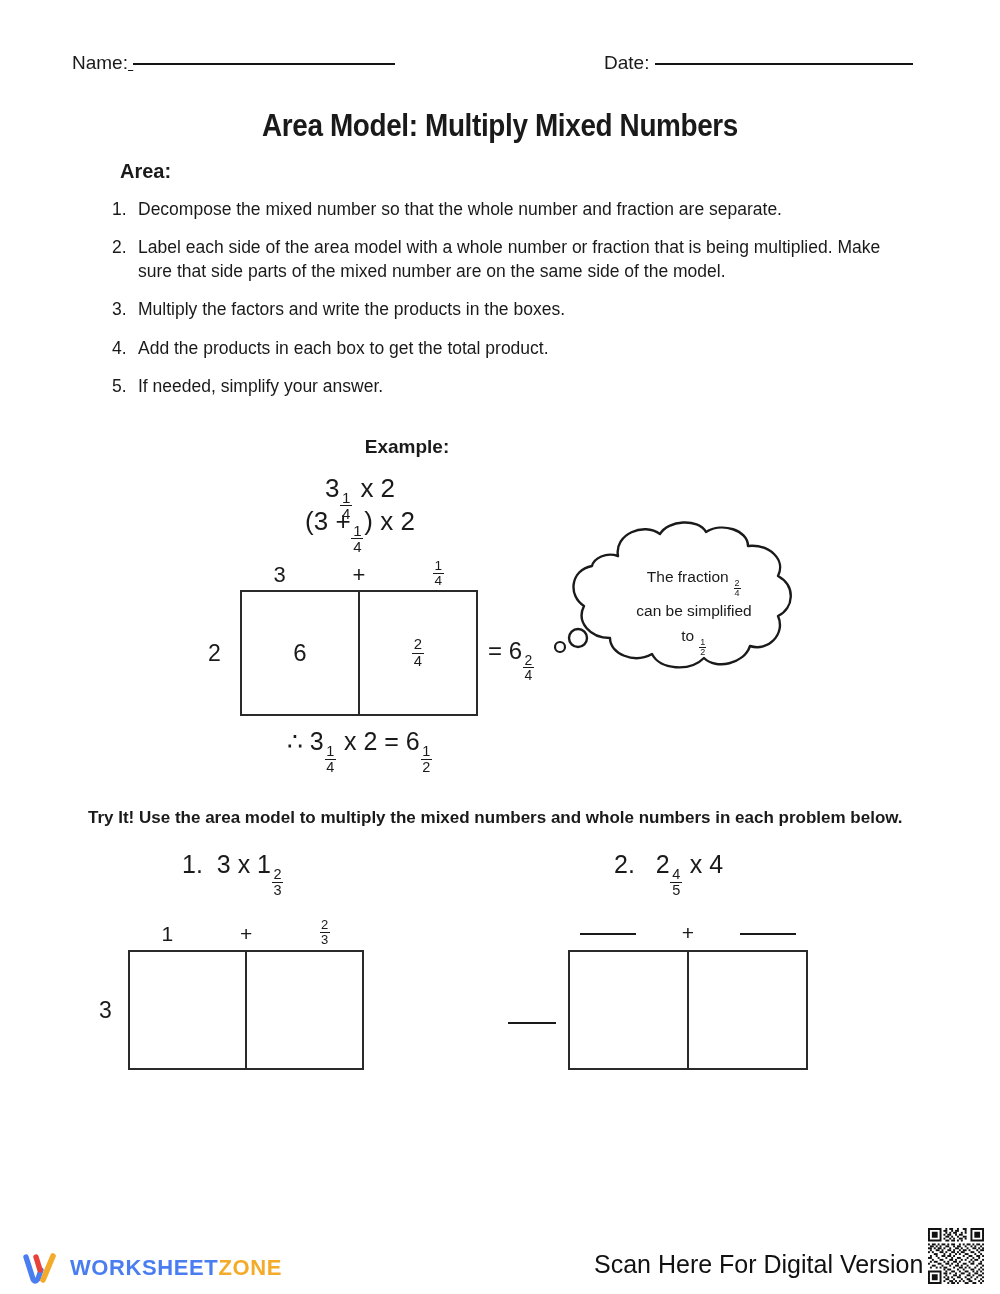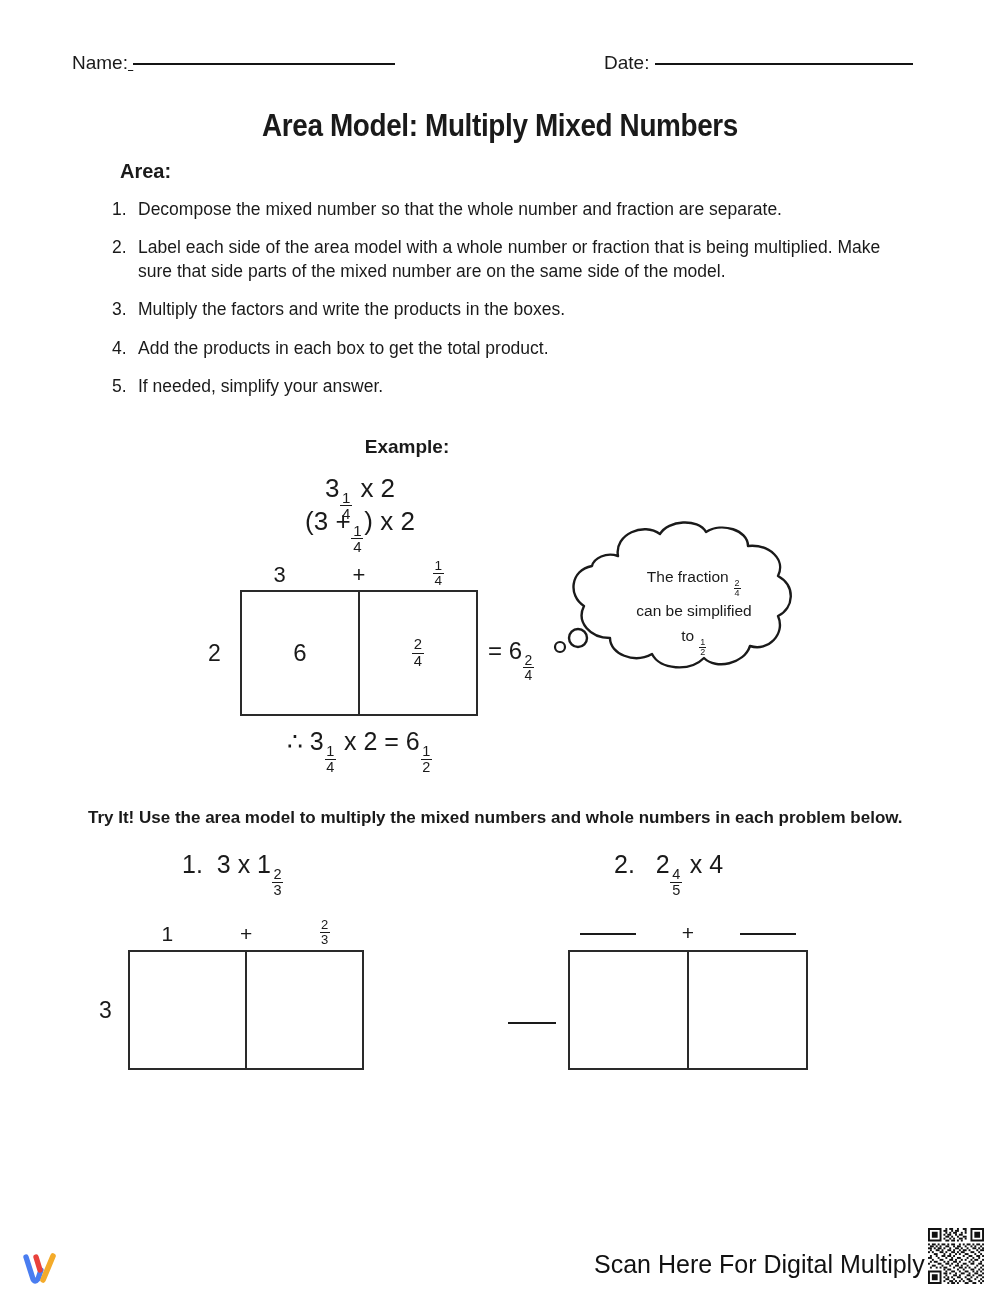--- a/index.html
+++ b/index.html
@@ -443,23 +443,24 @@
   <div class="model-cell"></div>
   <div class="model-cell divider"></div>
 </div>
 
 <div class="abs" id="logo-wrap">
   <svg width="40" height="40" viewBox="0 0 40 40">
     <path d="M4,9 L11,31 Q13,35 16,31 L19,22" fill="none" stroke="#4a7df0" stroke-width="5.4" stroke-linecap="round" stroke-linejoin="round"></path>
     <path d="M14,9 L18,22" fill="none" stroke="#e8413c" stroke-width="5.4" stroke-linecap="round"></path>
     <path d="M31,8 L21,32" fill="none" stroke="#f4ab2a" stroke-width="5.6" stroke-linecap="round"></path>
   </svg>
-</div>
-
-<div class="abs" id="scan-text">Scan Here For Digital Multiply</div>
+  <span id="logo-text"><span class="w1">WORKSHEET</span><span class="w2">ZONE</span></span>
+</div>
+
+<div class="abs" id="scan-text">Scan Here For Digital Version</div>
 
 <svg class="abs" id="qr" viewBox="0 0 29 29">
   <rect width="29" height="29" fill="#ffffff"></rect>
   <g fill="#111111">
     <path d="M0,0h7v7h-7z M1,1v5h5v-5z M2,2h3v3h-3z"></path>
     <path d="M22,0h7v7h-7z M23,1v5h5v-5z M24,2h3v3h-3z"></path>
     <path d="M0,22h7v7h-7z M1,23v5h5v-5z M2,24h3v3h-3z"></path>
     <rect x="9" y="0" width="1" height="1"></rect>
       <rect x="11" y="0" width="2" height="1"></rect>
     <rect x="15" y="0" width="1" height="1"></rect>

